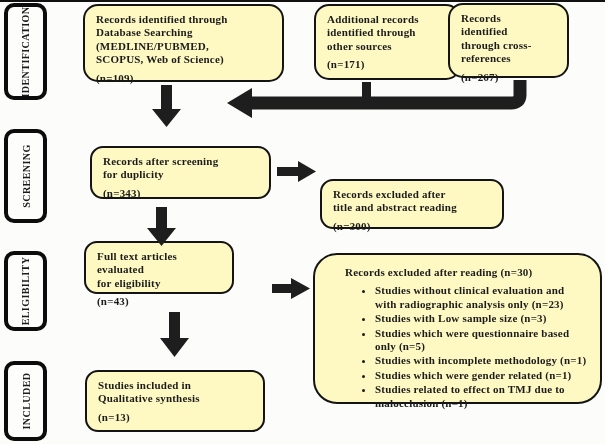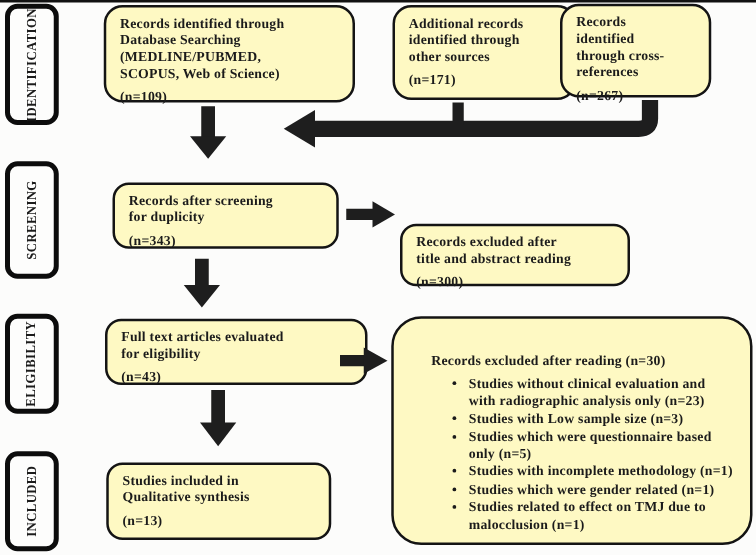--- a/index.html
+++ b/index.html
@@ -40,22 +40,22 @@
     padding:7px 11px;
     font-size:11px;line-height:1.22;font-weight:700;letter-spacing:0.2px;
   }
   .btext{white-space:pre-line;}
   .bcount{margin-top:5px;font-family:Liberation Serif, serif;}
   .box-database{left:83px;top:4px;width:201px;height:78px;border-radius:15px;}
   .box-other-sources{left:293px;top:4px;width:147px;height:76px;border-radius:15px;margin-left:21px;}
   .box-crossref{left:448px;top:3px;width:121px;height:75px;border-radius:15px;}
   .box-after-screening{left:90px;top:146px;width:181px;height:53px;}
   .box-excluded-title{left:320px;top:146px;width:184px;height:50px;margin-top:33px;}
-  .box-fulltext{left:84px;top:255px;width:210px;height:53px;}
-  .box-excluded-reading{left:313px;top:253px;width:289px;height:183px;border-radius:24px;padding:26px 12px 6px 16px;}
+  .box-fulltext{left:84px;top:241px;width:150px;height:53px;}
+  .box-excluded-reading{left:313px;top:253px;width:289px;height:151px;border-radius:24px;padding:9px 12px 6px 16px;}
   .box-included{left:85px;top:370px;width:180px;height:62px;}
   .box-excluded-reading .btitle{margin:2px 0 5px 14px;}
   .box-excluded-reading ul{
     margin:0;padding:0 0 0 44px;
     list-style:disc;
   }
   .box-excluded-reading li{margin:0 0 1px 0;}
   .arrows{position:absolute;left:0;top:0;pointer-events:none;}
 </style>
 </head>

